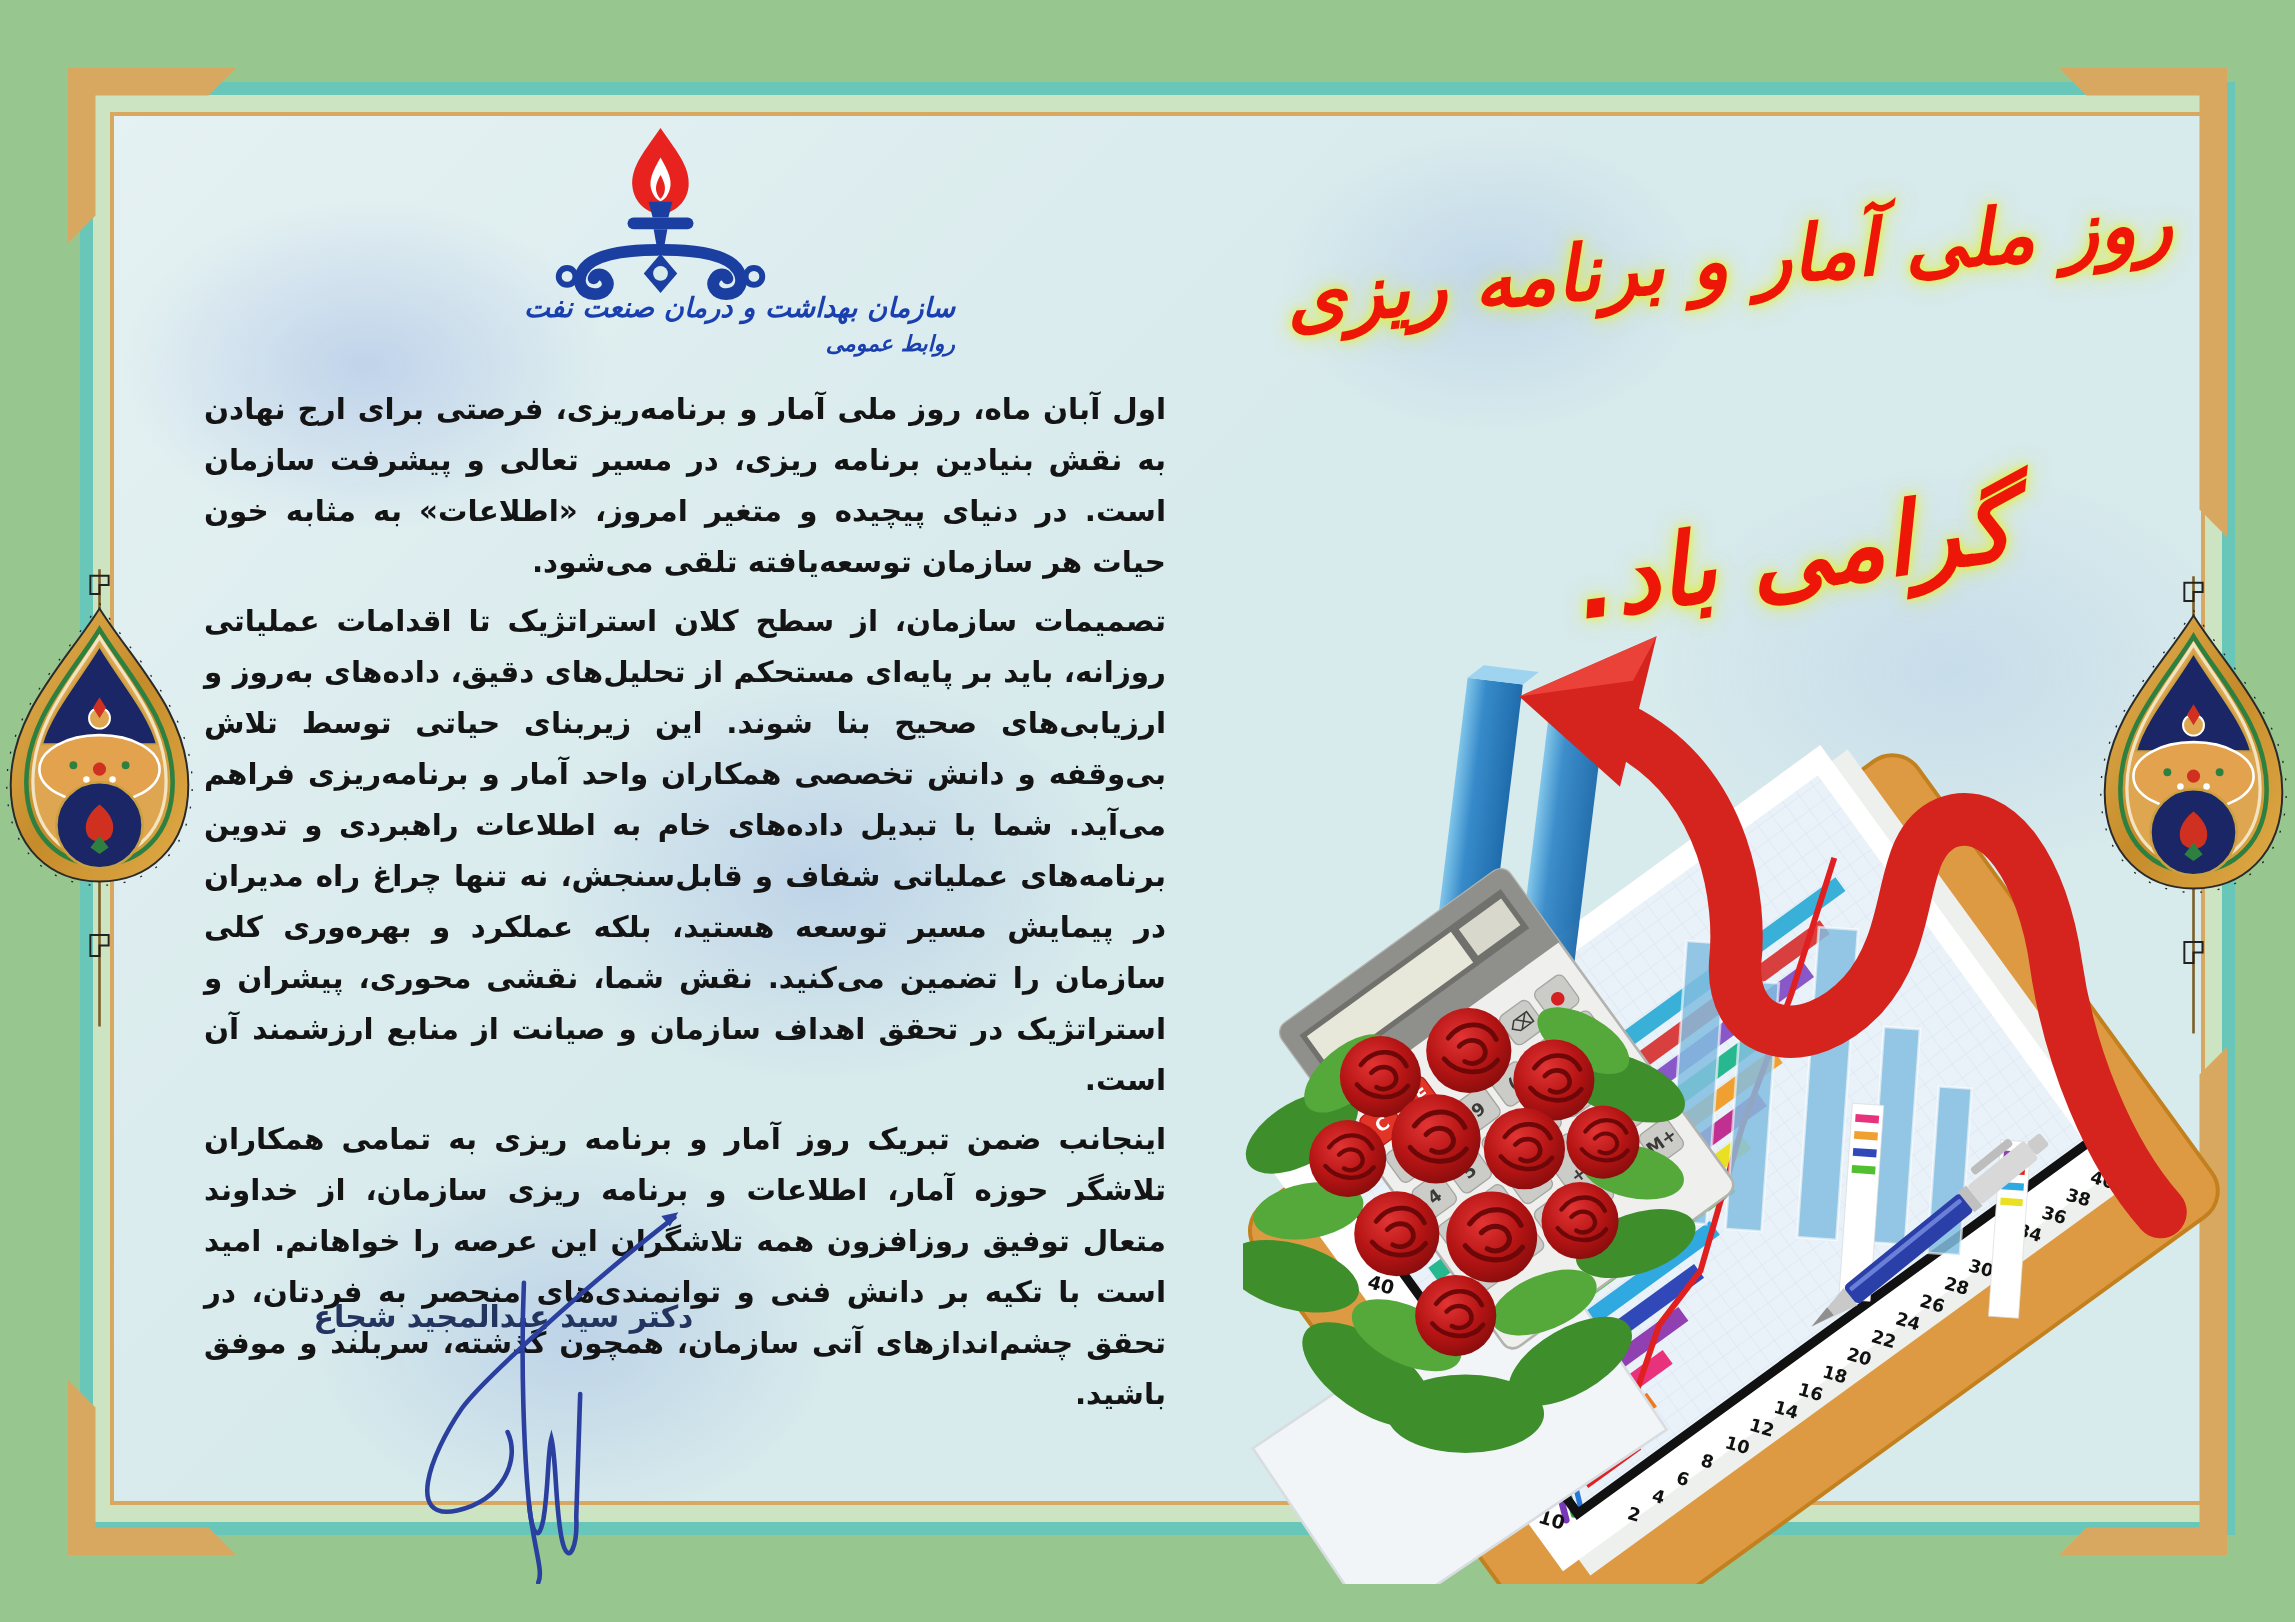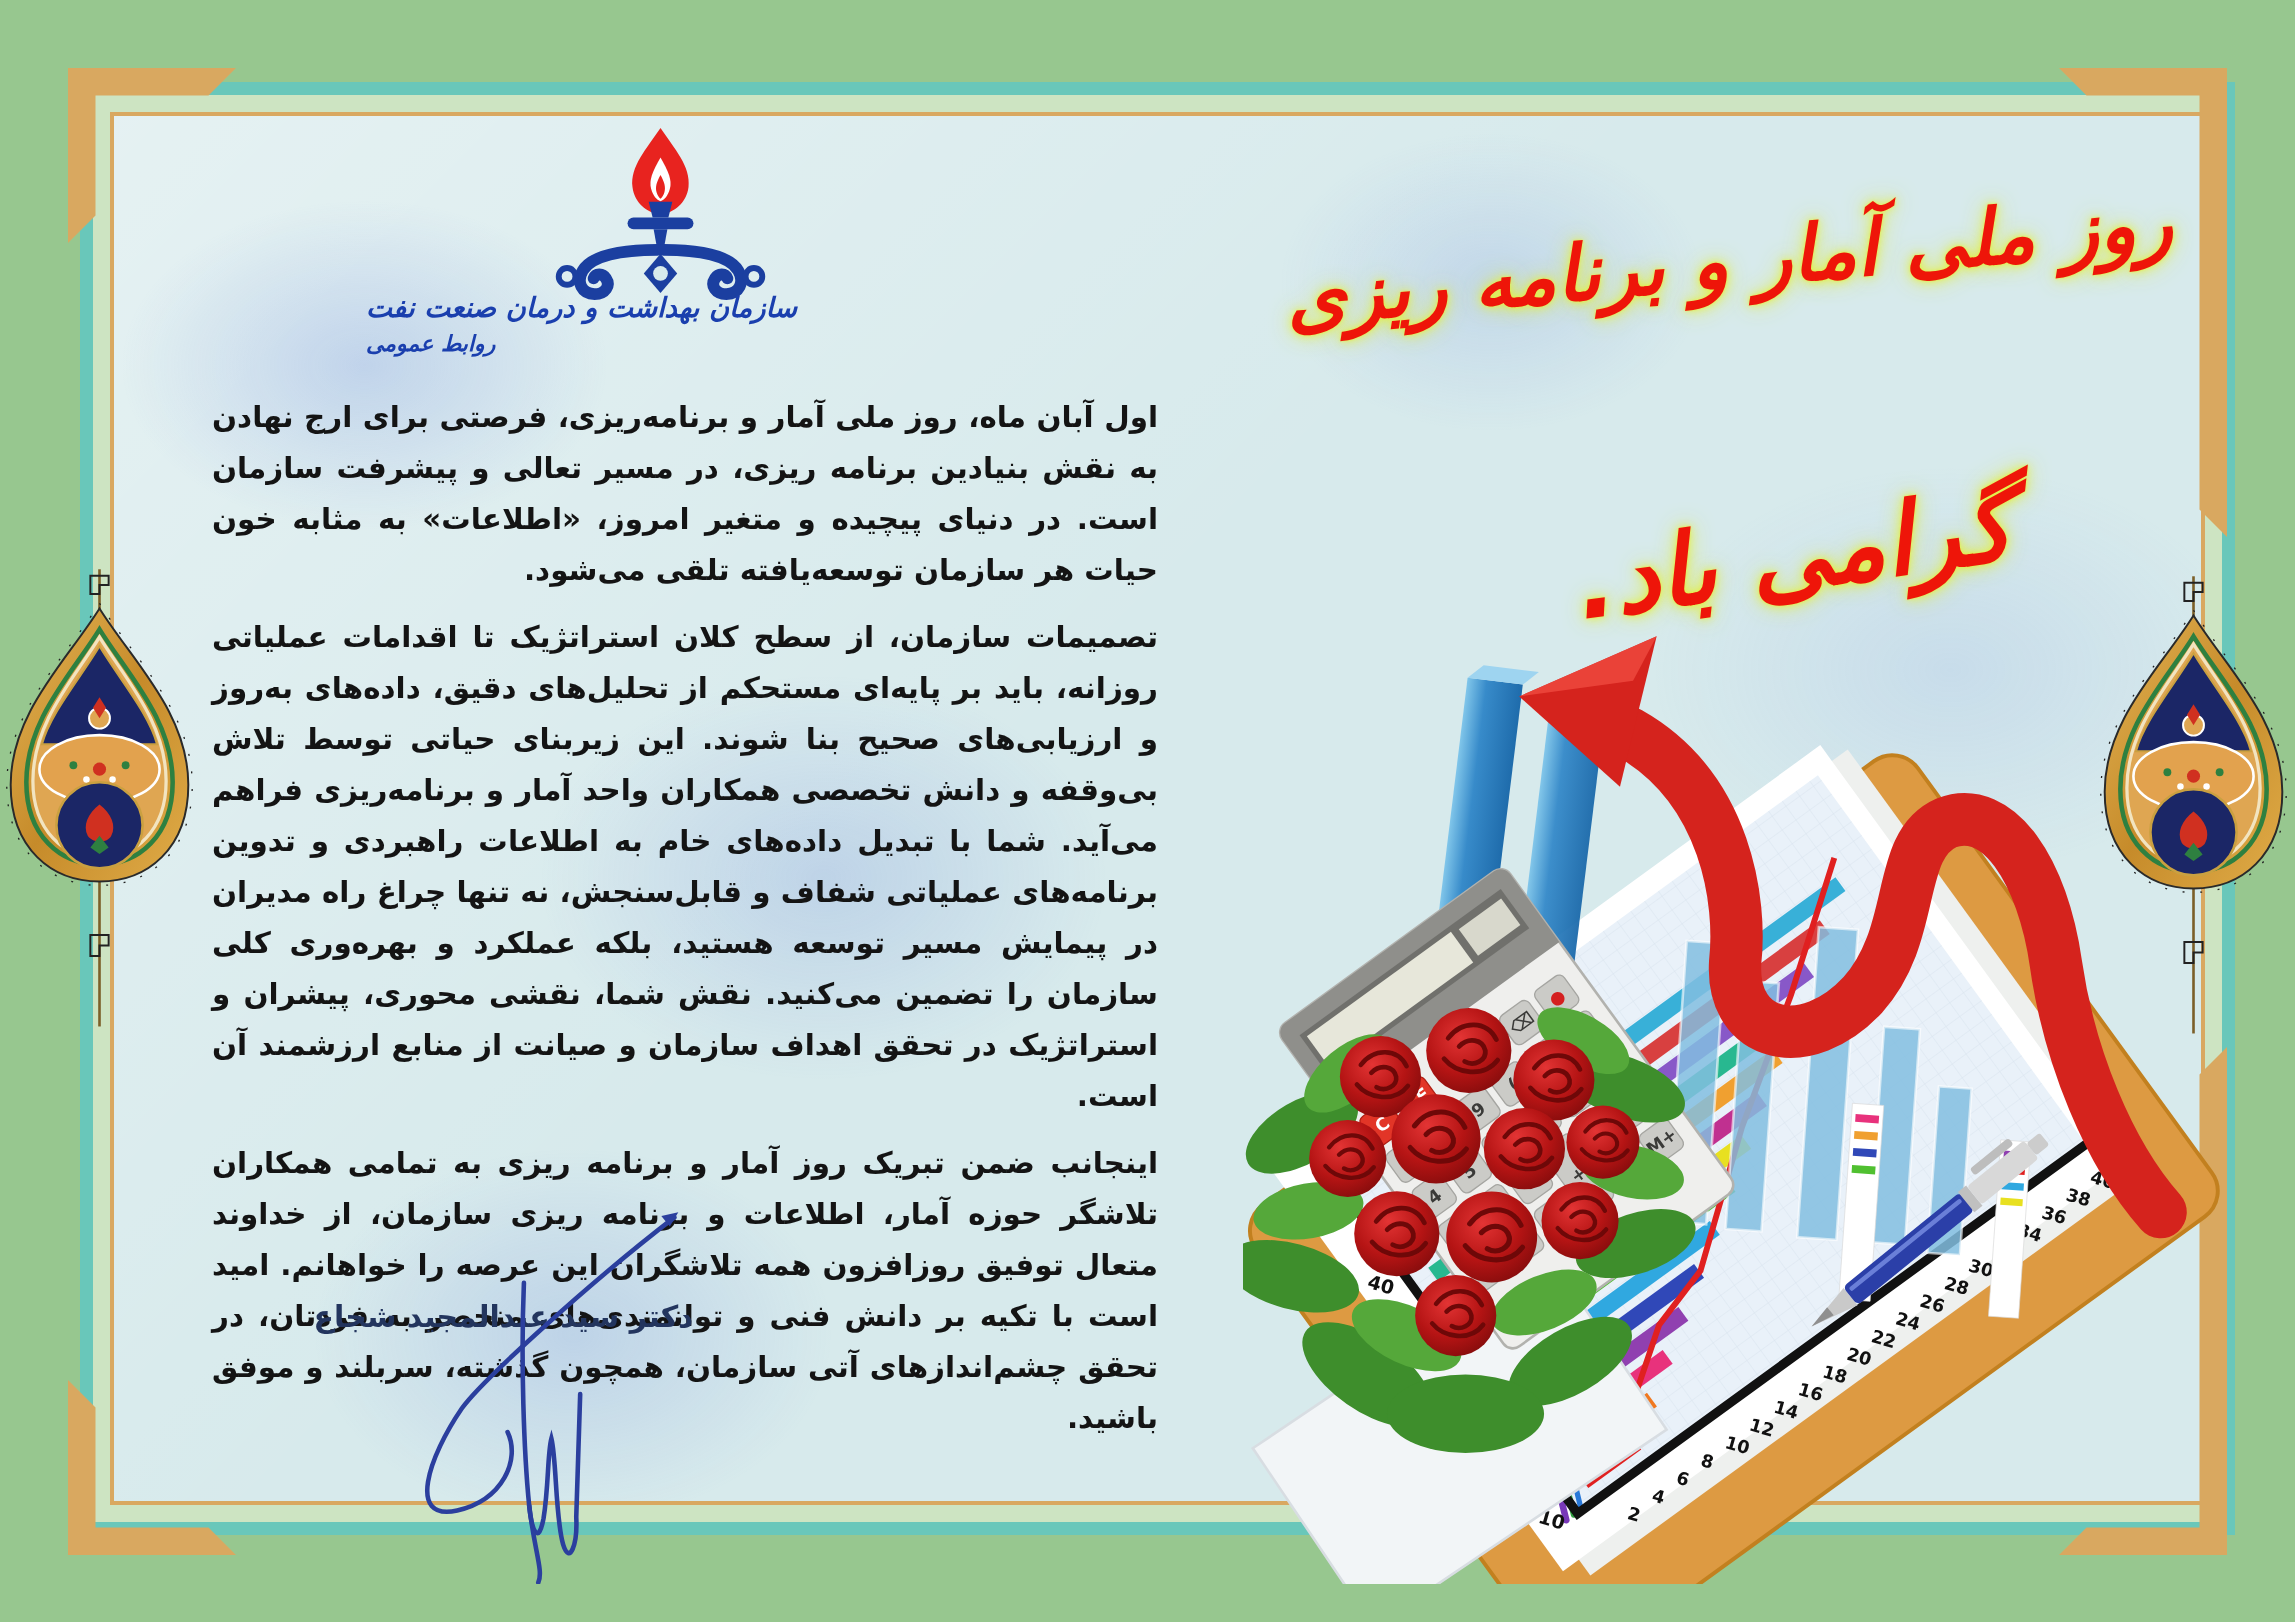--- a/index.html
+++ b/index.html
@@ -29,23 +29,23 @@
   .corner.bl{left:68px;bottom:68px;width:168px;height:175px;
     clip-path:polygon(0 0,27.5px 27.5px,27.5px calc(100% - 27.5px),calc(100% - 27.5px) calc(100% - 27.5px),100% 100%,0 100%);}
   
   .title-line{position:absolute;color:#ee1509;font-weight:bold;font-style:italic;direction:rtl;
     text-shadow:0 0 9.2px rgba(229,240,60,.95),0 0 22px rgba(225,238,70,.85),0 0 2px rgba(230,240,60,1);
     white-space:nowrap;}
   .title-1{right:121px;top:216px;font-size:77px;transform:rotate(-5deg);}
   .title-2{right:281px;top:497px;font-size:99px;transform:rotate(-8deg);}
   .body-text{position:absolute;left:196px;top:376px;width:978px;direction:rtl;
     text-align:justify;color:#141414;font-weight:bold;font-size:29.4px;line-height:51px;}
-  .body-text p{margin:16px;}
+  .body-text p{margin:8px;}
   .logo-wrap{position:absolute;left:510px;top:123px;width:301px;height:177px;}
-  .logo-caption{position:absolute;left:366px;width:589px;text-align:left;color:#1a3fae;
+  .logo-caption{position:absolute;left:366px;width:589px;text-align:right;color:#1a3fae;
     font-weight:bold;font-style:italic;direction:rtl;}
   .cap1{top:291px;font-size:27.5px;}
   .cap2{top:331px;font-size:22px;font-style:italic;}
   .sig-block{position:absolute;left:222px;top:1299px;width:563px;text-align:center;direction:rtl;
     color:#23355e;font-weight:bold;}
   .sig-name{font-size:30px;}
   .sig-role{font-size:27.5px;margin-top:27.5px;}
   .sig-svg{position:absolute;left:308px;top:1178px;pointer-events:none;}
   .ornament{position:absolute;width:209px;height:510px;}
   .orn-left{left:-5.2px;top:569px;}

